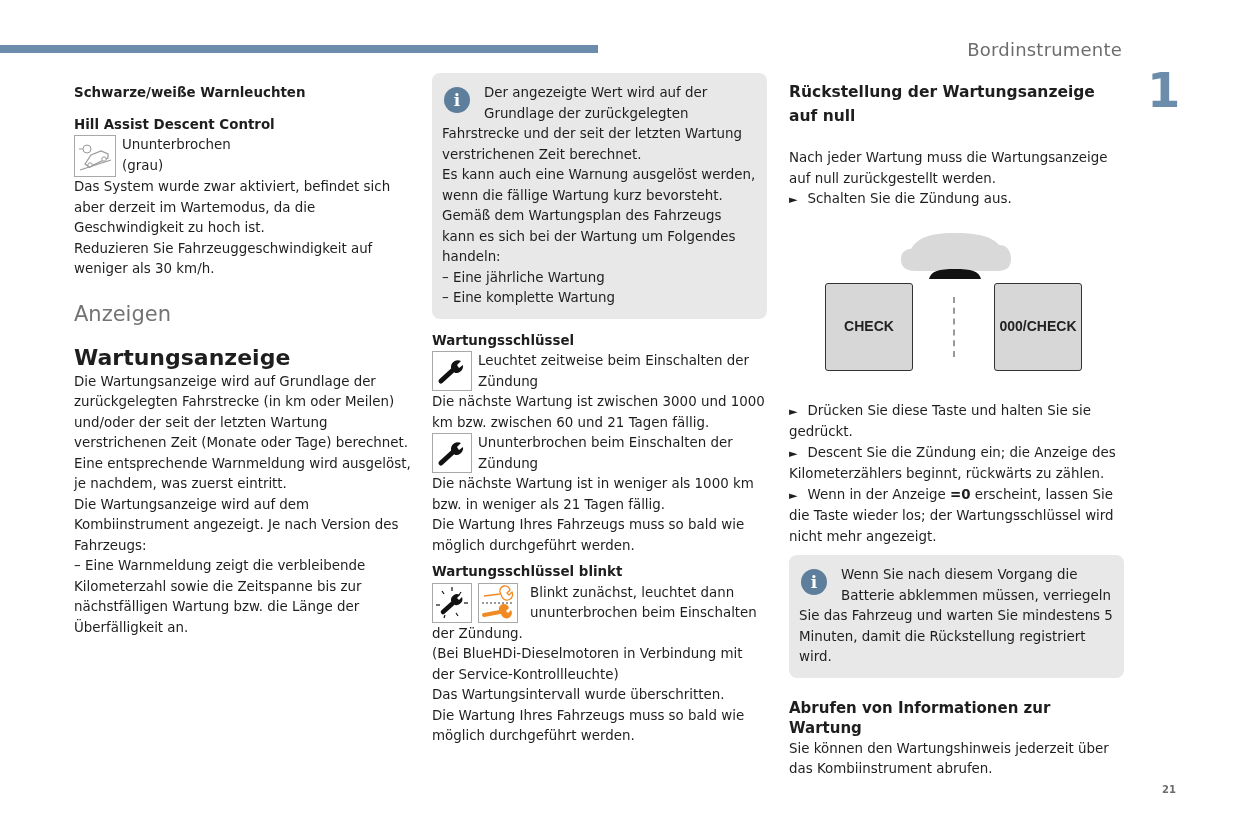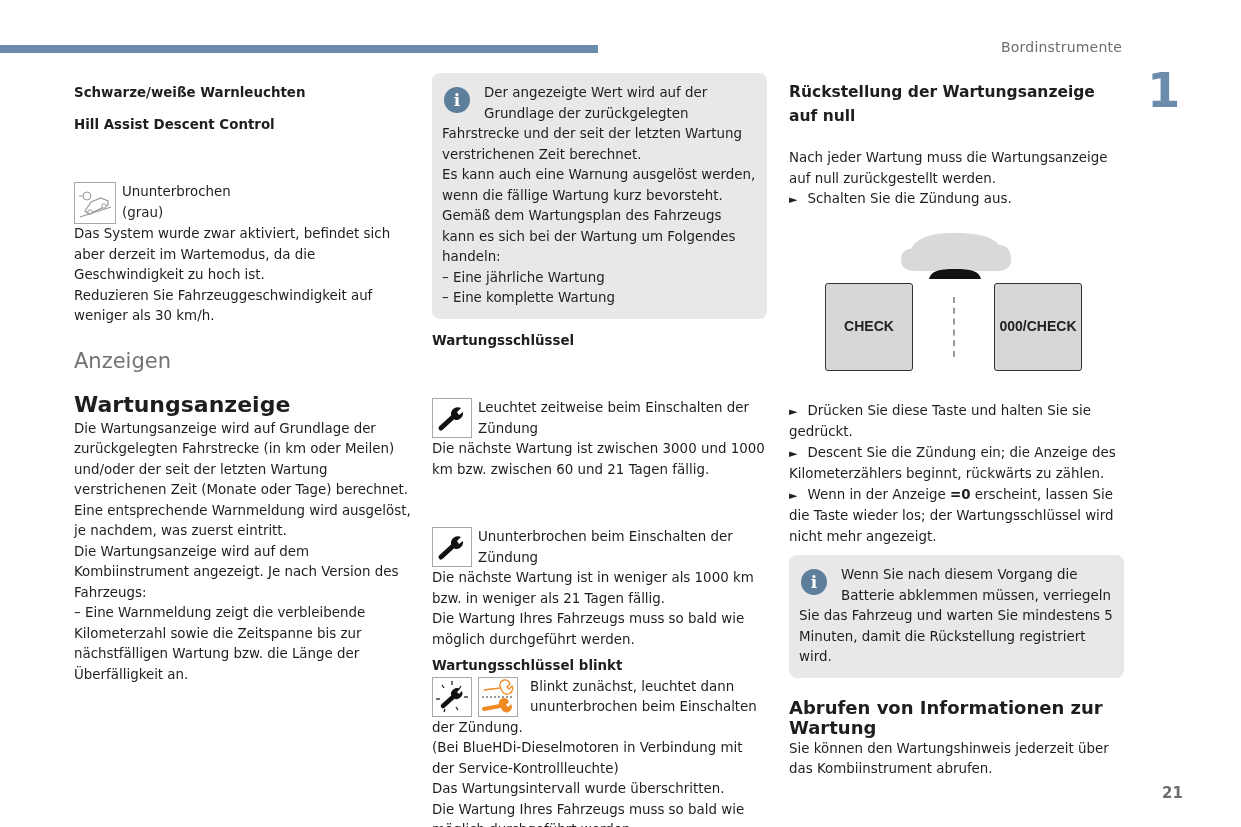--- a/index.html
+++ b/index.html
@@ -1,34 +1,34 @@
 <!DOCTYPE html>
 <html><head>
 <meta charset="utf-8">
 <style>
   html, body { margin:0; padding:0; }
   body { width:1241px; height:827px; background:#fff; position:relative; overflow:hidden;
          font-family:"DejaVu Sans", sans-serif; color:#1e1e1e; }
   .topbar { position:absolute; left:0; top:45px; width:598px; height:8px; background:#6b8dab; }
-  .section-label { position:absolute; right:119px; top:39px; font-size:14px; color:#6d6d6d; letter-spacing:0.2px; }
+  .section-label { position:absolute; right:119px; top:39px; font-size:18px; color:#6d6d6d; letter-spacing:0.2px; }
   .chapter-num { position:absolute; left:1147px; top:66px; font-size:48px; font-weight:bold; color:#6b8dab; line-height:1; }
-  .page-num { position:absolute; left:1162px; top:784px; font-size:15px; font-weight:bold; color:#6d6d6d; }
+  .page-num { position:absolute; left:1162px; top:784px; font-size:10px; font-weight:bold; color:#6d6d6d; }
 
   .col { position:absolute; top:80px; font-size:13.4px; line-height:20.5px; }
   .col1 { left:74px; width:340px; }
   .col2 { left:432px; width:335px; }
   .col3 { left:789px; width:335px; }
 
   p { margin:0; }
   .h-bold { font-weight:bold; font-size:13.4px; }
   .h-gray { font-size:21px; color:#737373; margin-top:18px; line-height:32px; }
   .h-big { font-size:22px; font-weight:bold; margin-top:14px; line-height:28px; color:#1e1e1e; }
   .h-right { font-size:15.5px; font-weight:bold; line-height:24px; }
 
-  .iconrow { display:flex;margin-top:47px; }
+  .iconrow { display:flex; }
   .iconbox { width:40px; height:40px; border:1px solid #a8a8a8; box-sizing:border-box; flex:0 0 auto;
              display:flex; align-items:center; justify-content:center; margin-right:6px; background:#fff; }
   .iconrow .txt { flex:1; }
 
   .infobox { background:#e8e8e8; border-radius:8px; padding:10px 10px 10px 10px; position:relative; }
   .info-icon { float:left; width:26px; height:26px; border-radius:50%; background:#5e7f9b; color:#fff;
                font-weight:bold; font-family:"DejaVu Serif", serif; font-size:17px; line-height:26px;
                text-align:center; margin:4px 14px 0 2px; }
 
   .bullet::before { content:"\25BA"; margin-right:10px; font-size:11px; }
@@ -159,15 +159,15 @@
 
   <p class="bullet">Drücken Sie diese Taste und halten Sie sie gedrückt.</p>
   <p class="bullet">Descent Sie die Zündung ein; die Anzeige des Kilometerzählers beginnt, rückwärts zu zählen.</p>
   <p class="bullet"><span>Wenn in der Anzeige </span><b>=0</b><span> erscheint, lassen Sie die Taste wieder los; der Wartungsschlüssel wird nicht mehr angezeigt.</span></p>
 
   <div class="infobox" style="margin-top:8px">
     <div class="info-icon">i</div>
     <p>Wenn Sie nach diesem Vorgang die Batterie abklemmen müssen, verriegeln Sie das Fahrzeug und warten Sie mindestens 5 Minuten, damit die Rückstellung registriert wird.</p>
   </div>
 
-  <p class="h-bold" style="font-size:18px; margin-top:20px">Abrufen von Informationen zur Wartung</p>
+  <p class="h-bold" style="font-size:15px; margin-top:20px">Abrufen von Informationen zur Wartung</p>
   <p>Sie können den Wartungshinweis jederzeit über das Kombiinstrument abrufen.</p>
 </div>
 
 </body></html>

